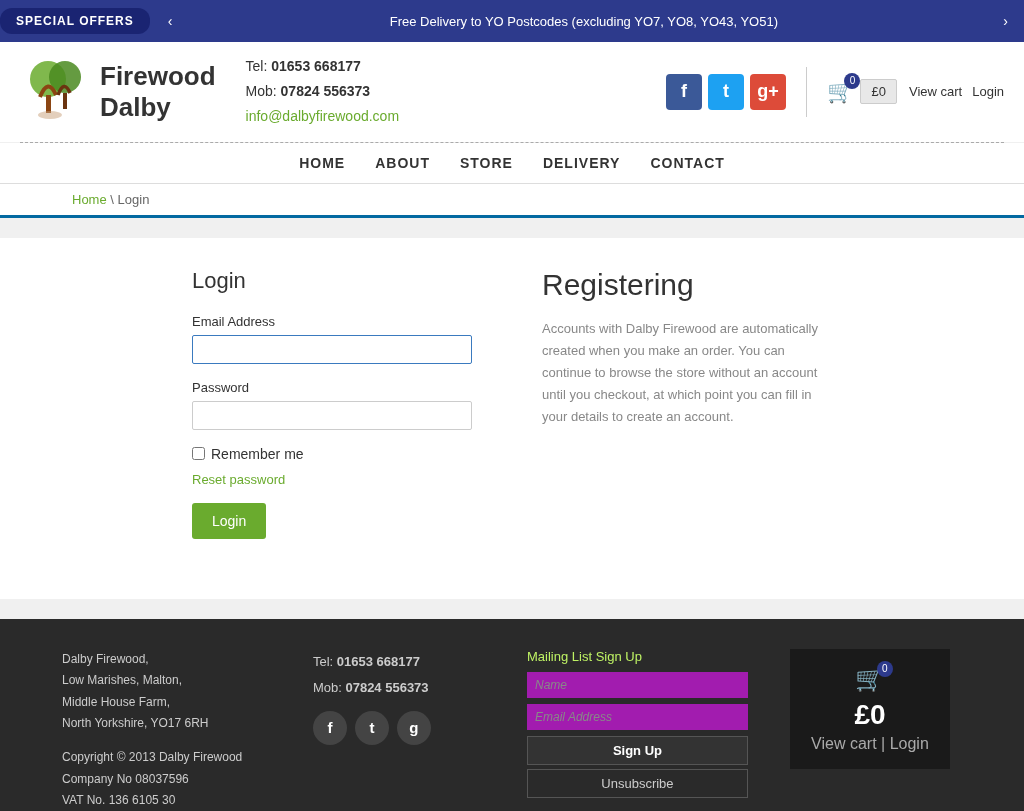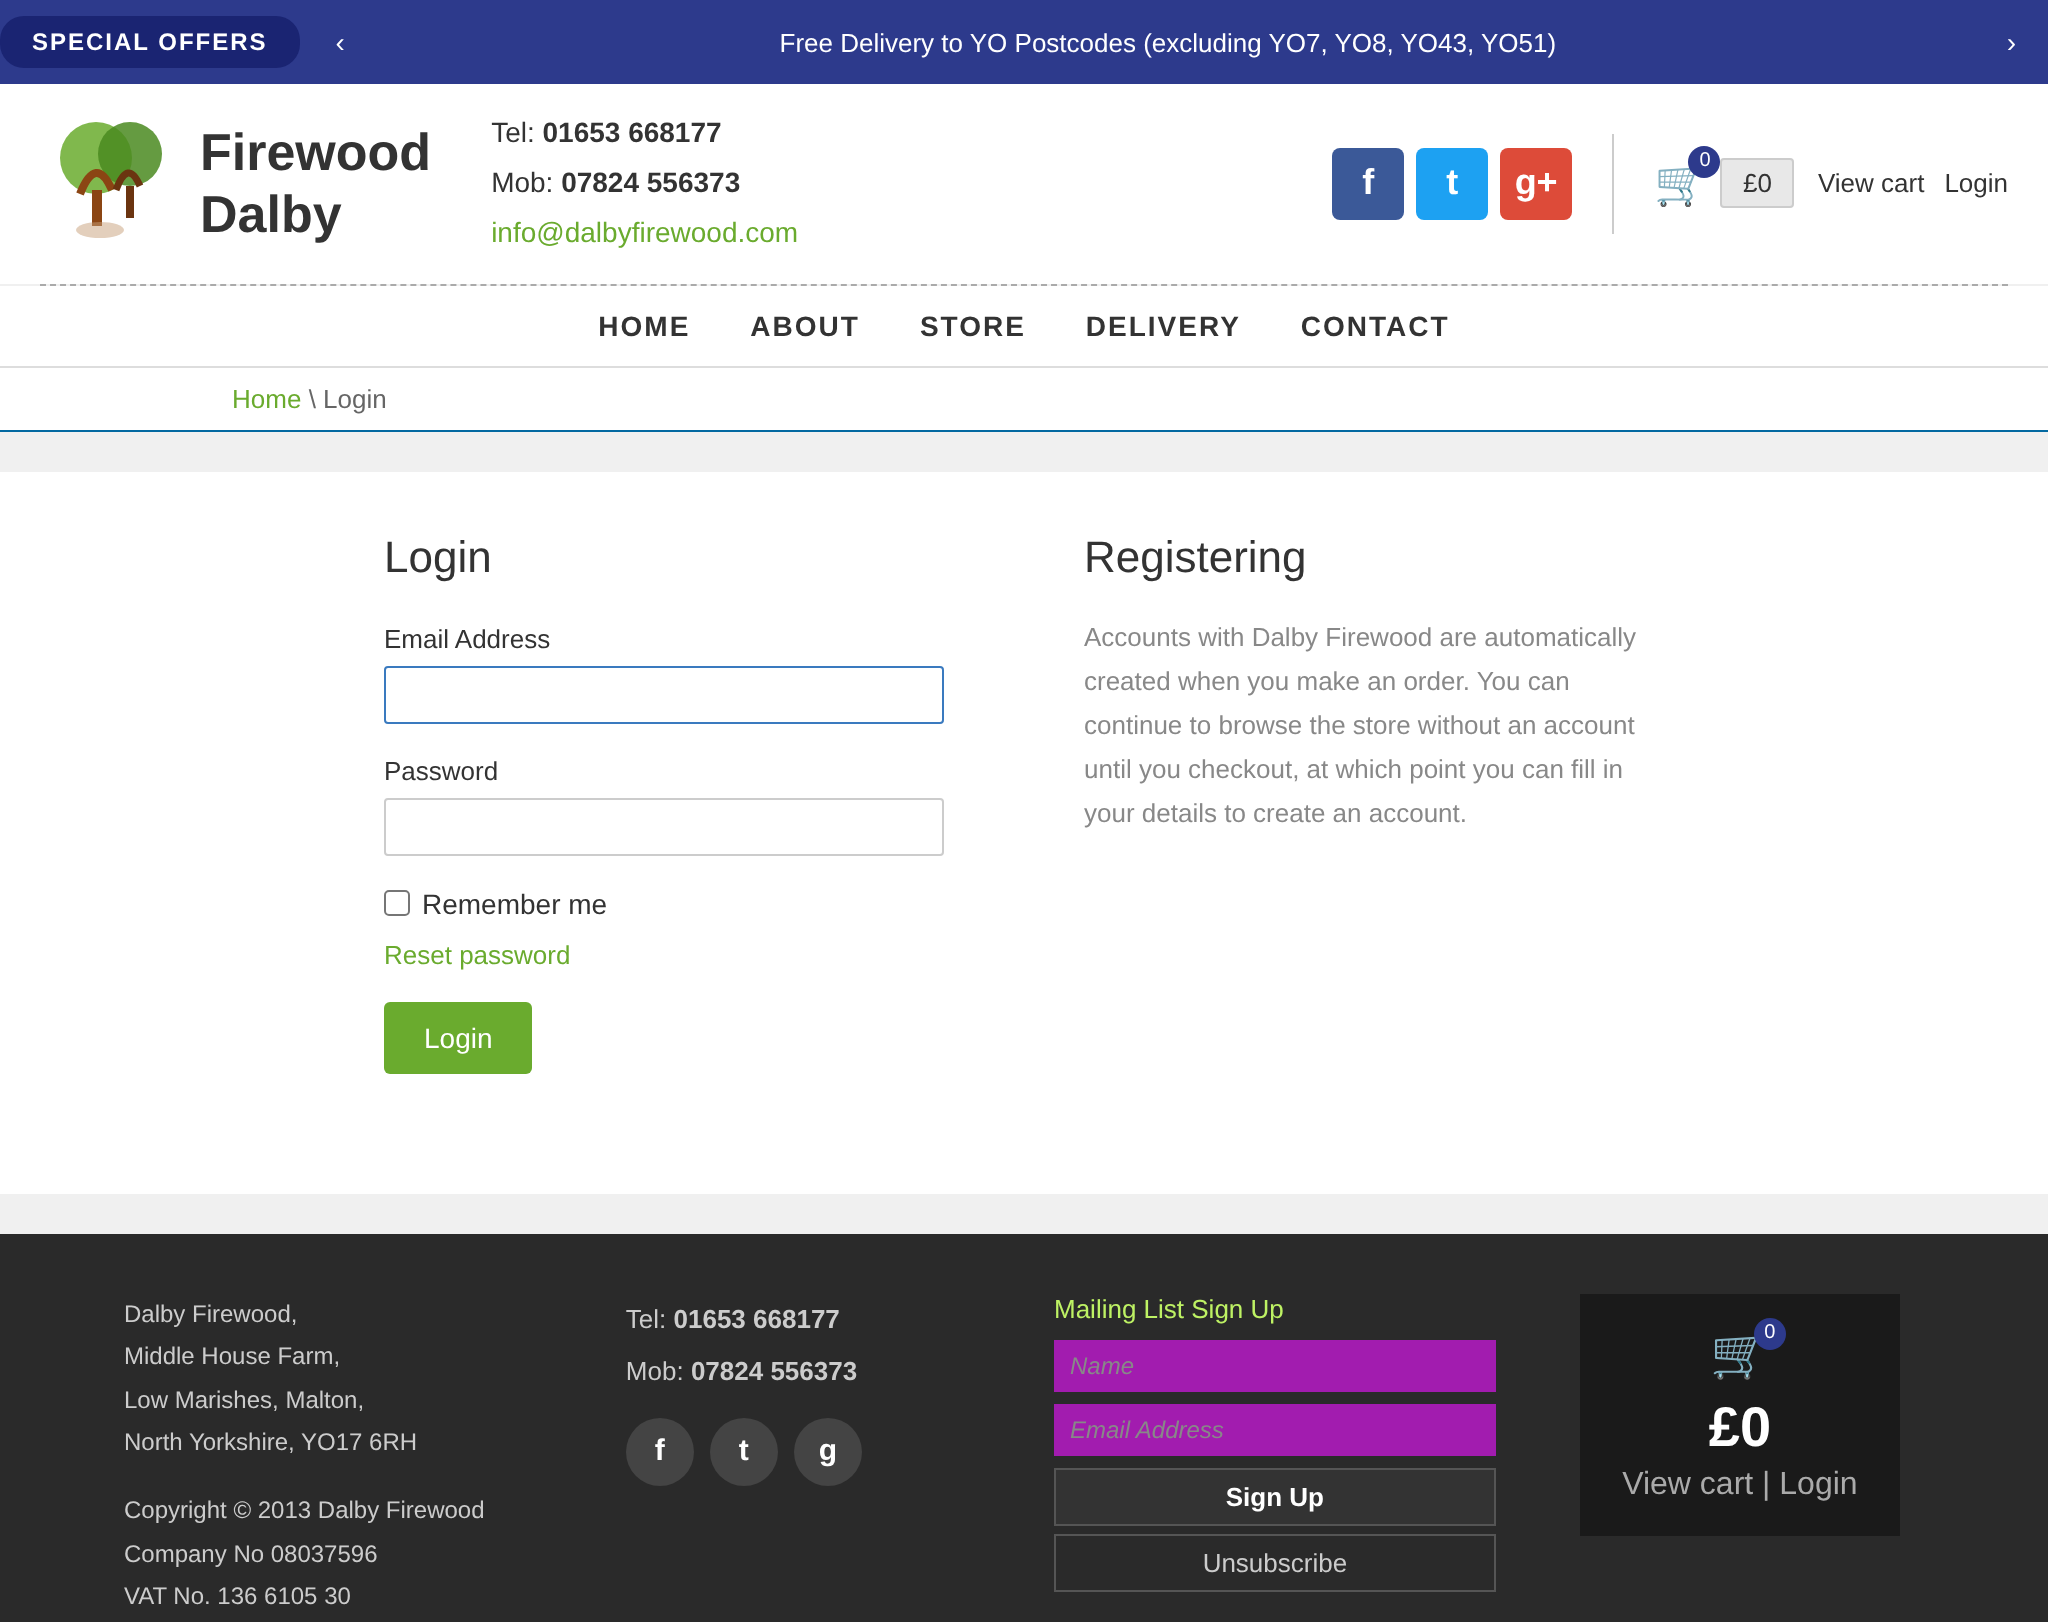--- a/index.html
+++ b/index.html
@@ -170,23 +170,23 @@
       font-weight: bold;
       color: #333;
       letter-spacing: 1px;
       cursor: pointer;
       text-decoration: none;
     }
 
     
     .breadcrumb-bar {
       background: white;
-      padding: 8px 116px;
-      font-size: 13px;
-      border-bottom: 1px solid #0369a1;
+      padding: 8px 72px;
+      font-size: 13px;
+      border-bottom: 3px solid #0369a1;
     }
     .breadcrumb-bar a {
       color: #6aab2e;
       text-decoration: none;
     }
     .breadcrumb-bar span {
       color: #666;
     }
 
     
@@ -258,21 +258,21 @@
       font-size: 14px;
       border-radius: 3px;
       cursor: pointer;
     }
 
     
     .register-section {
       flex: 1;
     }
     .register-section h2 {
-      font-size: 22px;
+      font-size: 30px;
       font-weight: normal;
       margin-bottom: 16px;
       color: #333;
     }
     .register-section p {
       font-size: 13px;
       color: #888;
       line-height: 1.7;
     }
 
@@ -510,22 +510,22 @@
 
     </div>
   </div>
 </div>
 
 <div class="footer">
   <div class="footer-main">
 
     <div class="footer-col1">
       <p>Dalby Firewood,</p>
+      <p>Low Marishes, Malton,</p>
       <p>Middle House Farm,</p>
-      <p>Low Marishes, Malton,</p>
       <p>North Yorkshire, YO17 6RH</p>
       <div class="copyright">
         <p>Copyright © 2013 Dalby Firewood</p>
         <p>Company No 08037596</p>
         <p>VAT No. 136 6105 30</p>
       </div>
     </div>
 
     <div class="footer-col2">
       <p><span>Tel:</span> <strong>01653 668177</strong></p>

